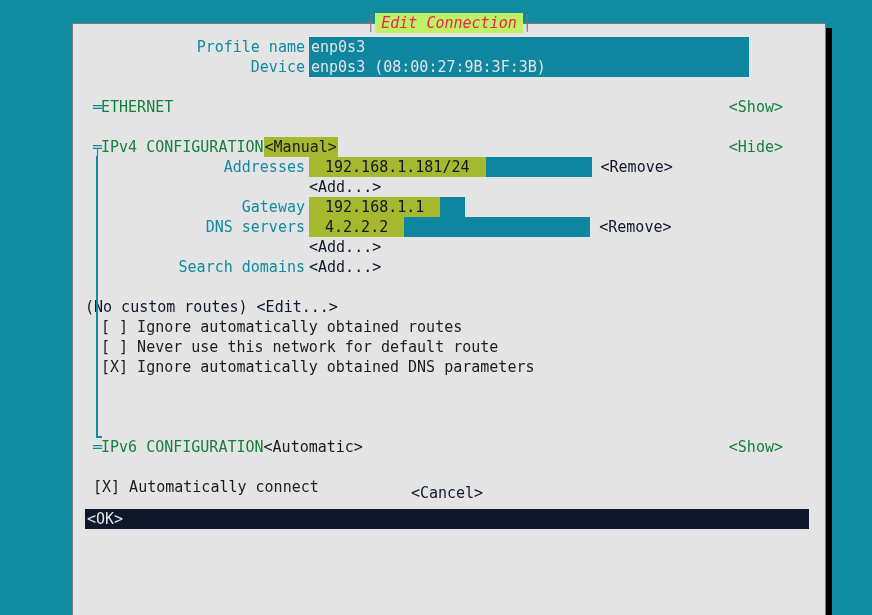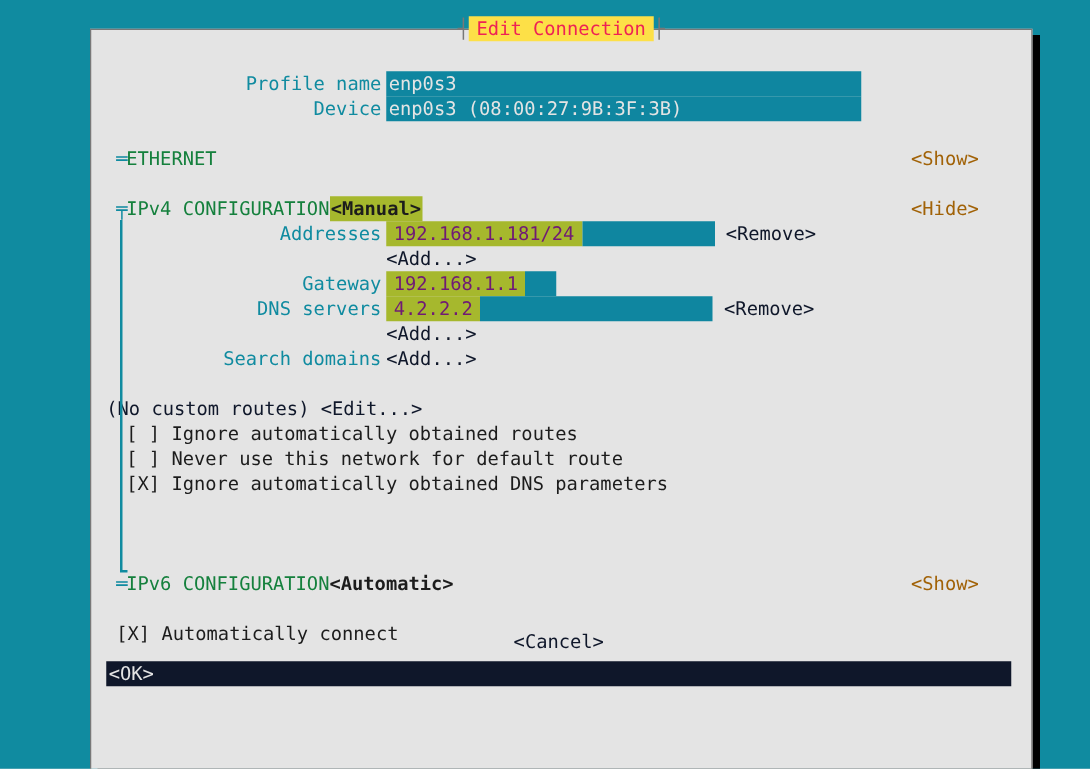--- a/index.html
+++ b/index.html
@@ -36,57 +36,58 @@
     display: flex;
     justify-content: center;
     align-items: center;
     height: 20px;
     margin-top: -11px;
   }
   .title-row .line { color: #787878; }
   .title {
     color: #ee2255;
     padding: 0 6px;
-    background: #fde047;
-  }
-  .content { margin-top: 24px; }
+    background: #bef264;
+    font-style: italic;
+  }
+  .content { margin-top: 4px; }
   .row { display: flex; height: 20px; white-space: pre; }
   .label {
     width: 224px;
     text-align: right;
     color: #108ba0;
     padding-right: 4px;
   }
   .field {
     background: #0f86a0;
     color: #e4e4e4;
-    width: 380px;
+    width: 440px;
     padding: 0 2px;
     white-space: pre;
   }
-  .select { color: #1c1c1c; font-weight: bold; }
+  .select { color: #1c1c1c; }
   .select.hl { background: #a6b82d; color: #1c1c1c; padding: 0 1px;}
   .input-green {
     display: inline-block;
     background: #a6b82d;
-    color: #701a75;
-    padding: 0 6px;
+    color: #0f172a;
+    padding: 0 16px;
     white-space: pre;
   }
   .filler-blue {
     display: inline-block;
     background: #0f86a0;
     height: 20px;
     vertical-align: top;
   }
   .action { color: #0f172a; text-align: center; }
   .sec-header { display: flex; height: 20px; }
   .marker { color: #108ba0; width: 16px; text-align: left; padding-left: 8px;}
   .sec-title { color: #15803d; }
-  .sec-btn { color: #a16207; margin-left: auto; padding-right: 30px; }
+  .sec-btn { color: #15803d; margin-left: auto; padding-right: 30px; }
   .cb { color: #1c1c1c; padding-left: 16px; display: flex; height: 20px; white-space: pre;}
   .bottom-row {
     display: flex;
     justify-content: flex-end;
     height: 20px;
     padding-right: 4px;
     gap: 6px;
     margin-top: 12px;
     flex-direction: column;
   }

